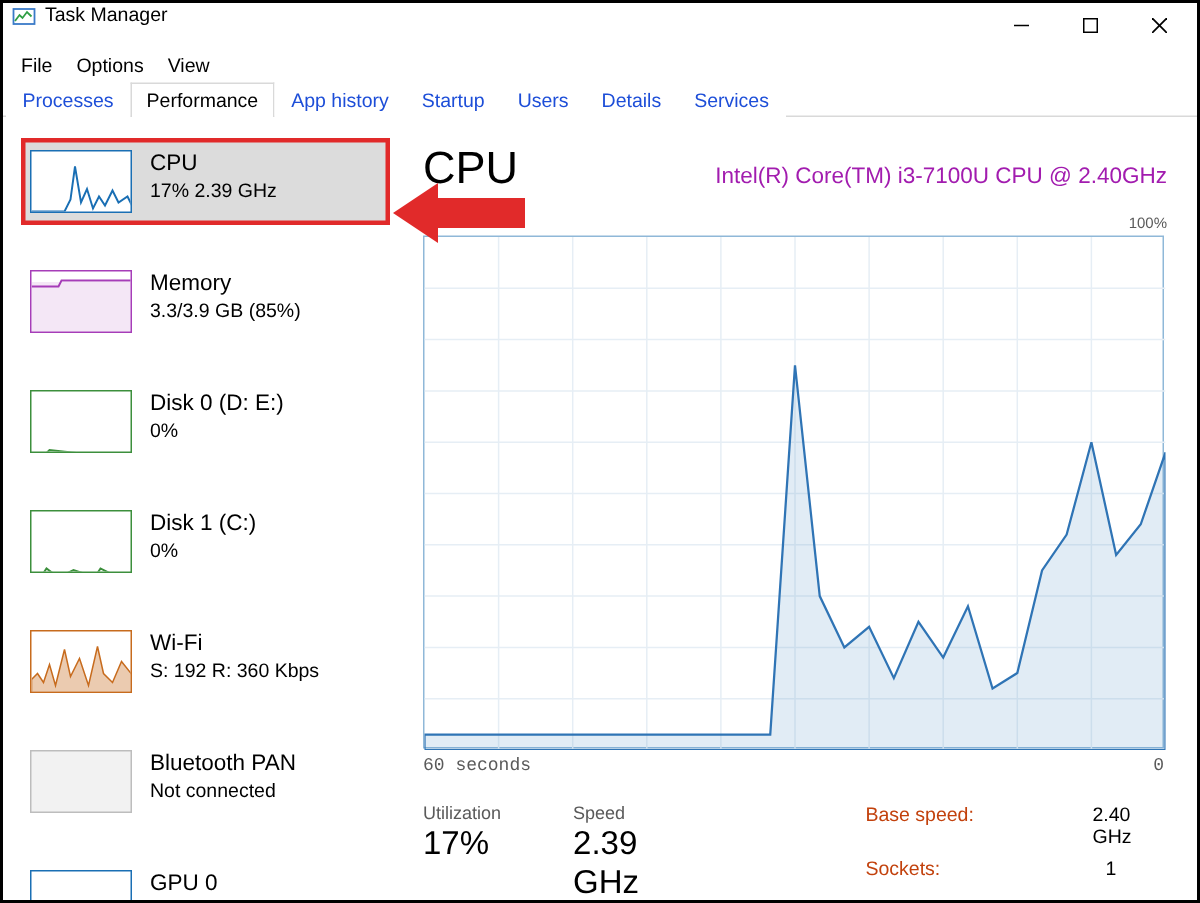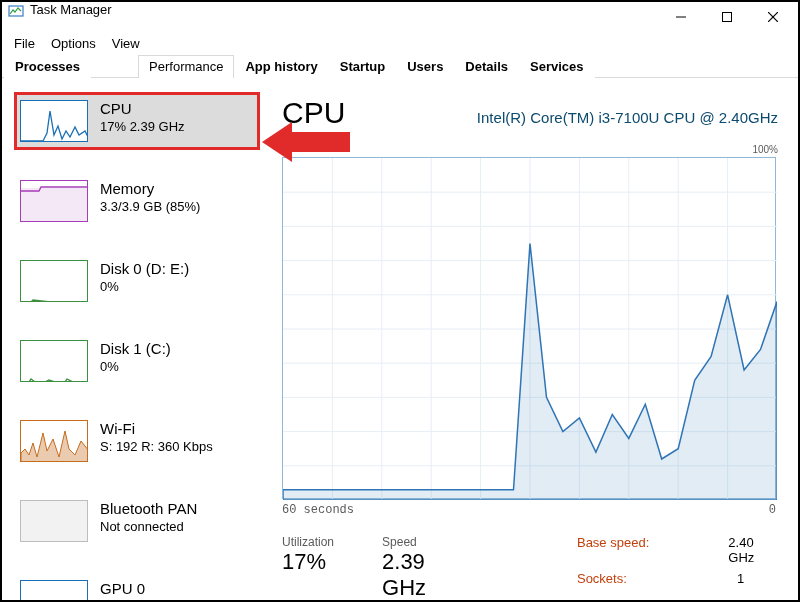--- a/index.html
+++ b/index.html
@@ -55,23 +55,22 @@
     font-size: 13px;
     border: 1px solid transparent;
     border-bottom: none;
     position: relative;
     top: 1px;
     background: #fff;
   }
   .tab.active {
     border-color: #d9d9d9;
     background: #fff;
-    margin-left: 47px;
-  }
-  .tab:not(.active) { color: #000000; font-weight: bold; }
+  }
+  .tab:not(.active) { color: #1d4ed8; }
   
   .content {
     display: flex;
     height: calc(602px - 4px - 30px - 22px - 24px);
   }
   .sidebar {
     width: 260px;
     padding: 16px 4px 0 14px;
     overflow: hidden;
   }
@@ -109,21 +108,21 @@
     flex: 1;
     padding: 18px 20px 0 20px;
     position: relative;
   }
   .mainhead {
     display: flex;
     align-items: baseline;
     justify-content: space-between;
   }
   .mainhead .big { font-size: 30px; font-weight: 400; }
-  .mainhead .model { font-size: 15px; color: #0c4a6e; }
+  .mainhead .model { font-size: 15px; color: #a21caf; }
   .chartwrap { margin-top: 14px; }
   .chartlabel-right { text-align: right; font-size: 10px; color: #5a5a5a; margin-bottom: 2px; }
   .chart {
     width: 494px;
     height: 342px;
     border: 1px solid #8fb8d8;
     background: #fff;
     position: relative;
   }
   .chart .grid line { stroke: #e6eef5; stroke-width: 1; }

